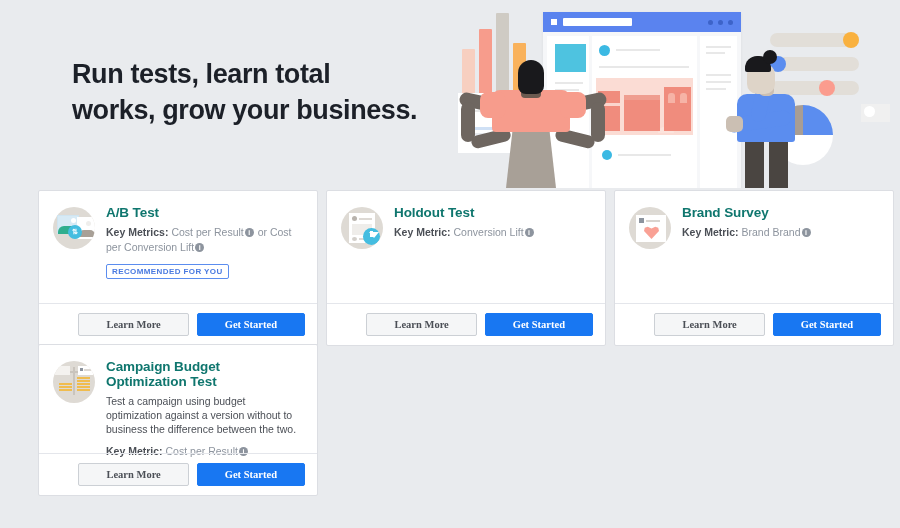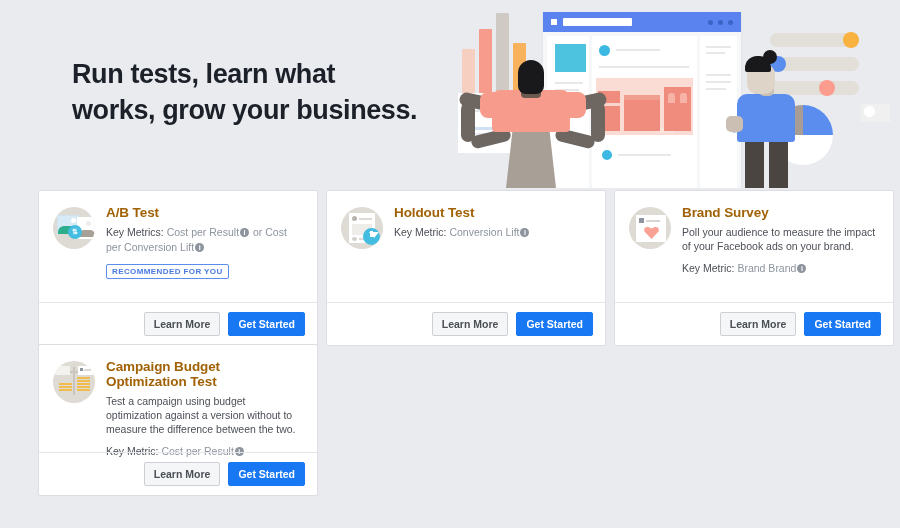--- a/index.html
+++ b/index.html
@@ -64,55 +64,55 @@
   .cards { position:absolute; left:0; top:188px; width:900px; }
   .card {
     position:absolute; background:#fff; border:1px solid #dcdee3; border-radius:2px;
   }
   .card-body { padding:14px 14px 10px 14px; display:flex; }
   .card-icon {
     width:42px; height:42px; border-radius:50%; flex:0 0 42px;
     margin-right:11px; margin-top:2px; position:relative; overflow:hidden; background:#dedad4;
   }
   .card-text { flex:1; min-width:0; }
-  .card-title { font-size:13.5px; font-weight:bold; color:#a16207; margin-bottom:5px; letter-spacing:-0.1px; }
+  .card-title { font-size:13.5px; font-weight:bold; color:#0f766e; margin-bottom:5px; letter-spacing:-0.1px; }
   .card-desc { font-size:10.5px; line-height:14px; color:#4b4f56; margin-bottom:8px; }
   .metric-row { font-size:10.5px; line-height:15px; color:#8d949e; }
-  .metric-label { font-weight:normal; color:#4b4f56; }
+  .metric-label { font-weight:bold; color:#4b4f56; }
   .info-i {
     display:inline-block; width:9px; height:9px; border-radius:50%; background:#8d949e;
     color:#fff; font-size:7px; line-height:9px; text-align:center; font-weight:bold;
     vertical-align:1px; margin:0 1px;
   }
   .badge {
     display:inline-block; margin-top:9px; padding:2px 5px 2px 5px;
     border:1px solid #5b8def; border-radius:2px; color:#4a7ae0;
     font-size:8px; font-weight:bold; letter-spacing:0.4px;
   }
   .card-footer {
     border-top:1px solid #e4e6eb; padding:9px 12px; display:flex; justify-content:flex-end; gap:8px;
   }
   .btn {
-    font-family:Liberation Sans, sans-serif; font-size:10.5px; font-weight:bold;
-    padding:5px 9px; border-radius:2px; cursor:pointer; border:1px solid transparent;
+    font-family:Liberation Serif, serif; font-size:10.5px; font-weight:bold;
+    padding:5px 27px; border-radius:2px; cursor:pointer; border:1px solid transparent;
   }
   .btn-secondary { background:#f5f6f7; border-color:#ccd0d5; color:#4b4f56; }
   .btn-primary { background:#1877f2; color:#fff; border-color:#1877f2; }
 
   
   .ic-doc { position:absolute; background:#fff; }
   .ic-badge { position:absolute; border-radius:50%; background:#44bde0; }
 </style>
 </head>
 <body>
 
 <div class="page">
 
   <div class="hero">
-    <div class="hero-title">Run tests, learn what
+    <div class="hero-title">Run tests, learn total
 works, grow your business.</div>
 
     <div class="illus">
 
       <div class="bar" style="left:22px; height:46px; width:13px; background:#f7cfc0;"></div>
       <div class="bar" style="left:39px; height:66px; width:13px; background:#f79c8c;"></div>
       <div class="bar" style="left:56px; height:82px; width:13px; background:#cfcbc4;"></div>
       <div class="bar" style="left:73px; height:52px; width:13px; background:#f9b martin;"></div>
       <div class="bar" style="left:73px; height:52px; width:13px; background:#f9b25c;"></div>
 
@@ -282,21 +282,20 @@
       <div class="card-body">
         <div class="card-icon">
           <div class="ic-doc" style="left:7px; top:8px; width:30px; height:27px; background:#fff;"></div>
           <div style="position:absolute; left:10px; top:11px; width:5px; height:5px; background:#8d949e;"></div>
           <div class="grey-ln" style="left:17px; top:13px; width:14px; background:#d8d4cf;"></div>
           <div style="position:absolute; left:15px; top:19px; width:15px; height:13px; background:#f9a195;
                       clip-path:polygon(50% 100%, 0% 38%, 5% 14%, 25% 5%, 50% 20%, 75% 5%, 95% 14%, 100% 38%);"></div>
         </div>
         <div class="card-text">
           <div class="card-title">Brand Survey</div>
-          <div class="card-desc">Poll your audience to measure the impact of your Facebook ads on your brand.</div>
           <div class="metric-row">
             <span class="metric-label">Key Metric:</span>
             <span>Brand Brand</span><span class="info-i">i</span>
           </div>
         </div>
       </div>
       <div class="card-footer" style="position:absolute; bottom:0; left:0; right:0;">
         <button class="btn btn-secondary">Learn More</button>
         <button class="btn btn-primary">Get Started</button>
       </div>
@@ -315,21 +314,21 @@
           <div style="position:absolute; left:6px; top:25px; width:13px; height:2px; background:#f0bc4e;"></div>
           <div style="position:absolute; left:6px; top:28px; width:13px; height:2px; background:#f0bc4e;"></div>
           <div style="position:absolute; left:24px; top:16px; width:13px; height:2px; background:#f0bc4e;"></div>
           <div style="position:absolute; left:24px; top:19px; width:13px; height:2px; background:#f0bc4e;"></div>
           <div style="position:absolute; left:24px; top:22px; width:13px; height:2px; background:#f0bc4e;"></div>
           <div style="position:absolute; left:24px; top:25px; width:13px; height:2px; background:#f0bc4e;"></div>
           <div style="position:absolute; left:24px; top:28px; width:13px; height:2px; background:#f0bc4e;"></div>
         </div>
         <div class="card-text">
           <div class="card-title">Campaign Budget Optimization Test</div>
-          <div class="card-desc">Test a campaign using budget optimization against a version without to measure the difference between the two.</div>
+          <div class="card-desc">Test a campaign using budget optimization against a version without to business the difference between the two.</div>
           <div class="metric-row">
             <span class="metric-label">Key Metric:</span>
             <span>Cost per Result</span><span class="info-i">i</span>
           </div>
         </div>
       </div>
       <div class="card-footer" style="position:absolute; bottom:0; left:0; right:0;">
         <button class="btn btn-secondary">Learn More</button>
         <button class="btn btn-primary">Get Started</button>
       </div>

